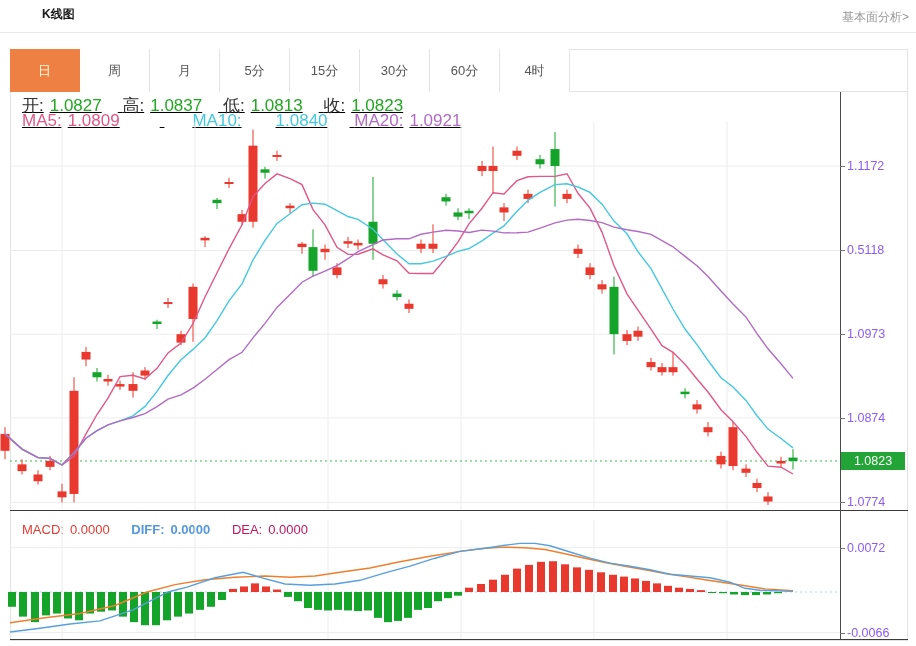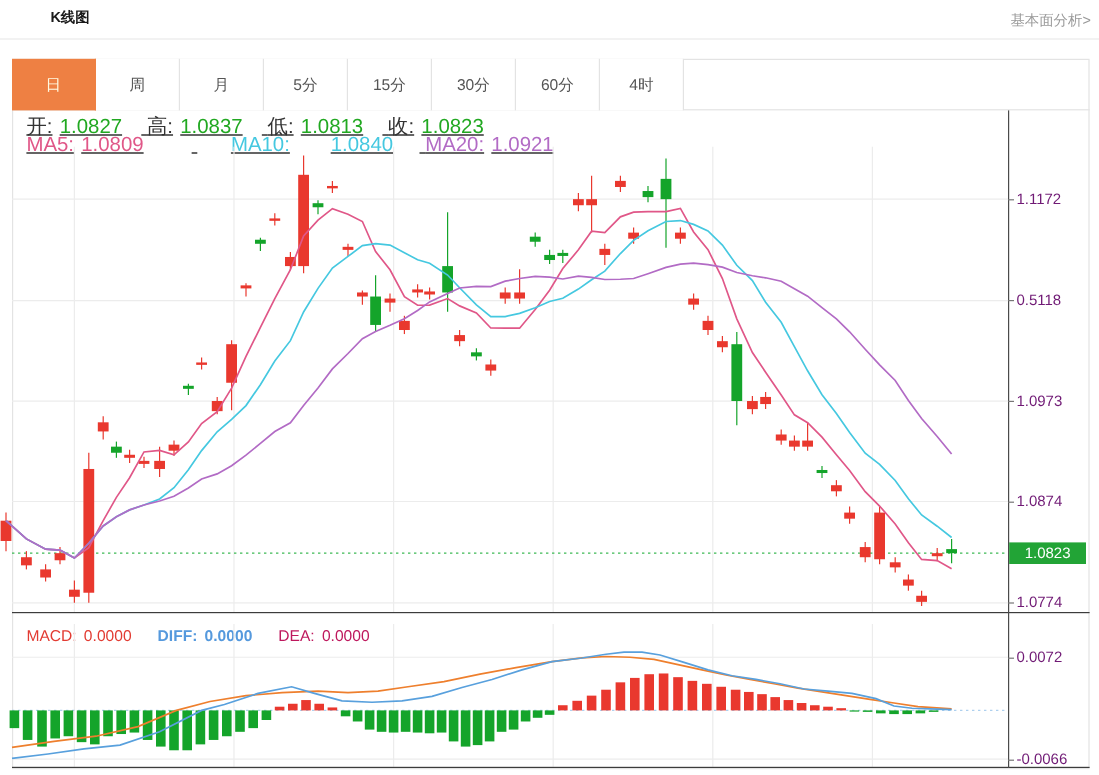--- a/index.html
+++ b/index.html
@@ -19,21 +19,21 @@
   .val-green{color:#21a821;}
   .ma5-c{color:#e05788;}
   .ma10-c{color:#45c8e0;padding-left:28px;}
   .ma20-c{color:#b26bc5;}
   .macd-c{color:#e23b32;}
   .diff-c{color:#5599dd;font-weight:bold;}
   .dea-c{color:#be185d;}
   svg.plot{position:absolute;left:0;}
   .hline{position:absolute;background:#3c3c3c;height:1px;}
   .axis-border{position:absolute;left:840px;top:92px;width:1px;height:548px;background:#4a4a4a;}
-  .ytick{position:absolute;left:847px;width:58px;height:16px;line-height:16px;font-size:12.5px;color:#701a75;}
+  .ytick{position:absolute;left:847px;width:58px;height:16px;line-height:16px;font-size:12.5px;color:#8b5cf6;}
   .ytick::before{content:"";position:absolute;left:-7px;top:8px;width:5px;height:1px;background:#777;}
   .price-badge{position:absolute;left:841px;width:64px;height:18px;line-height:18px;text-align:center;
                background:#22a436;color:#fff;font-size:12.5px;}
   .macd-row{position:absolute;left:22px;top:522px;font-size:13px;white-space:nowrap;}
   .macd-row span{margin-right:6px;}
 </style>
 </head>
 <body>
 
 <div id="app">

